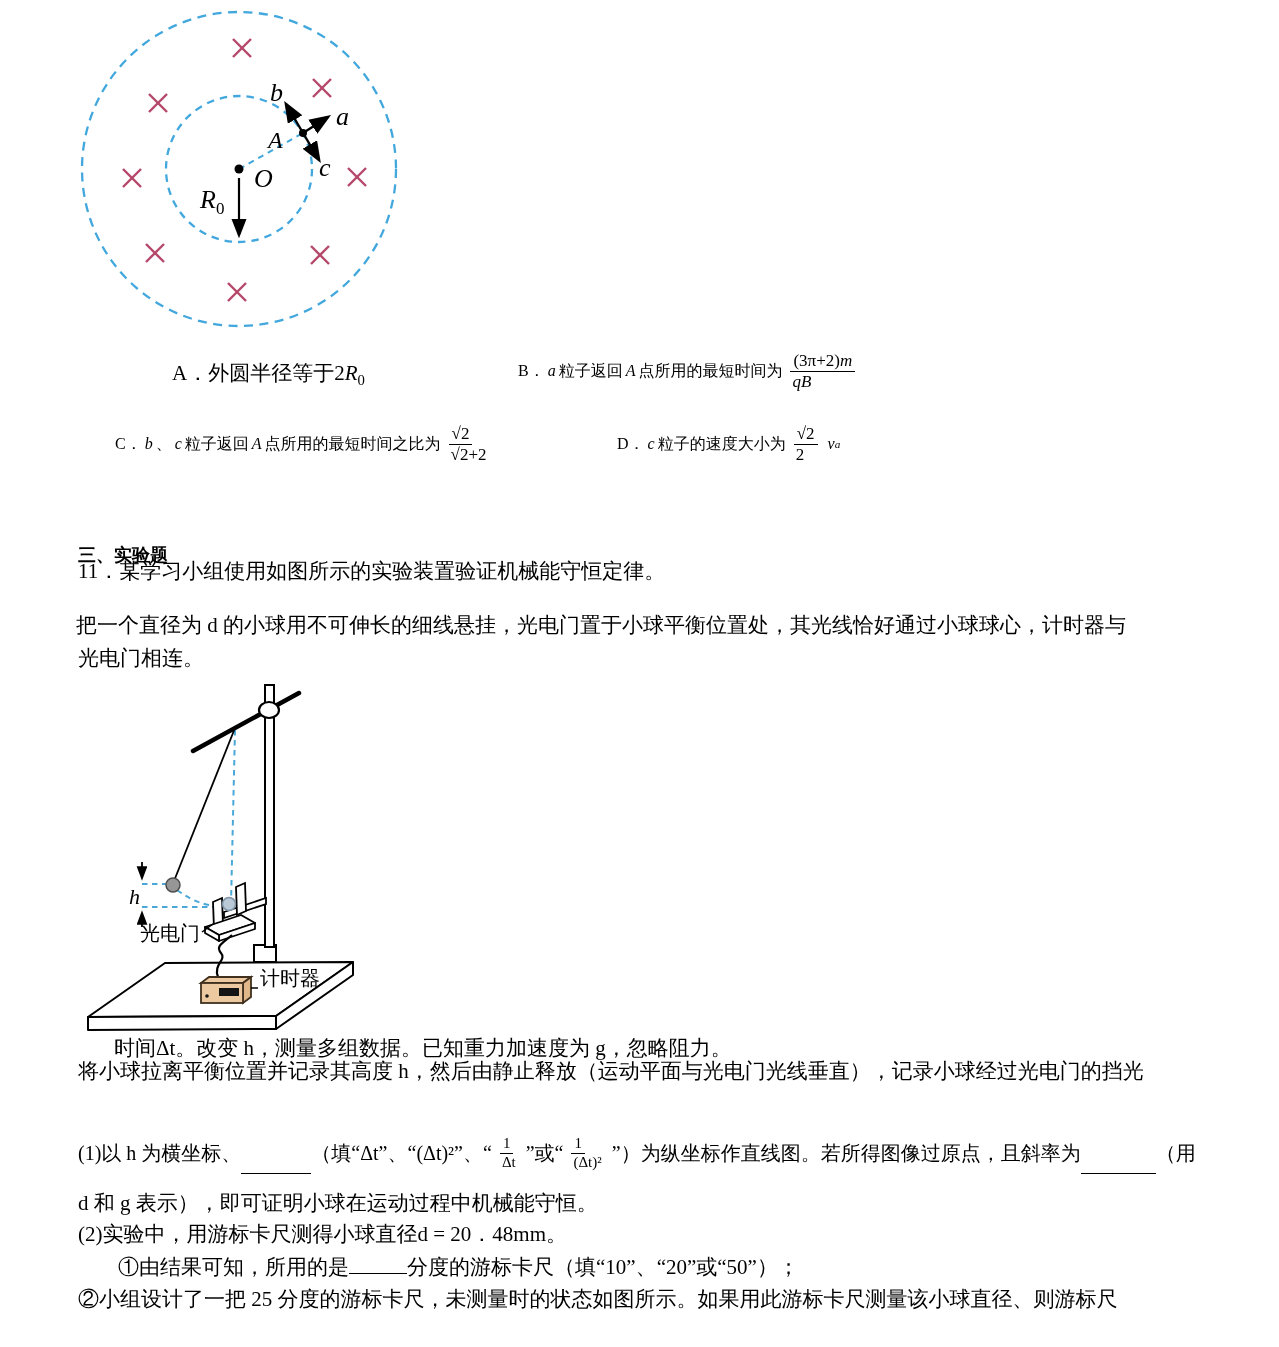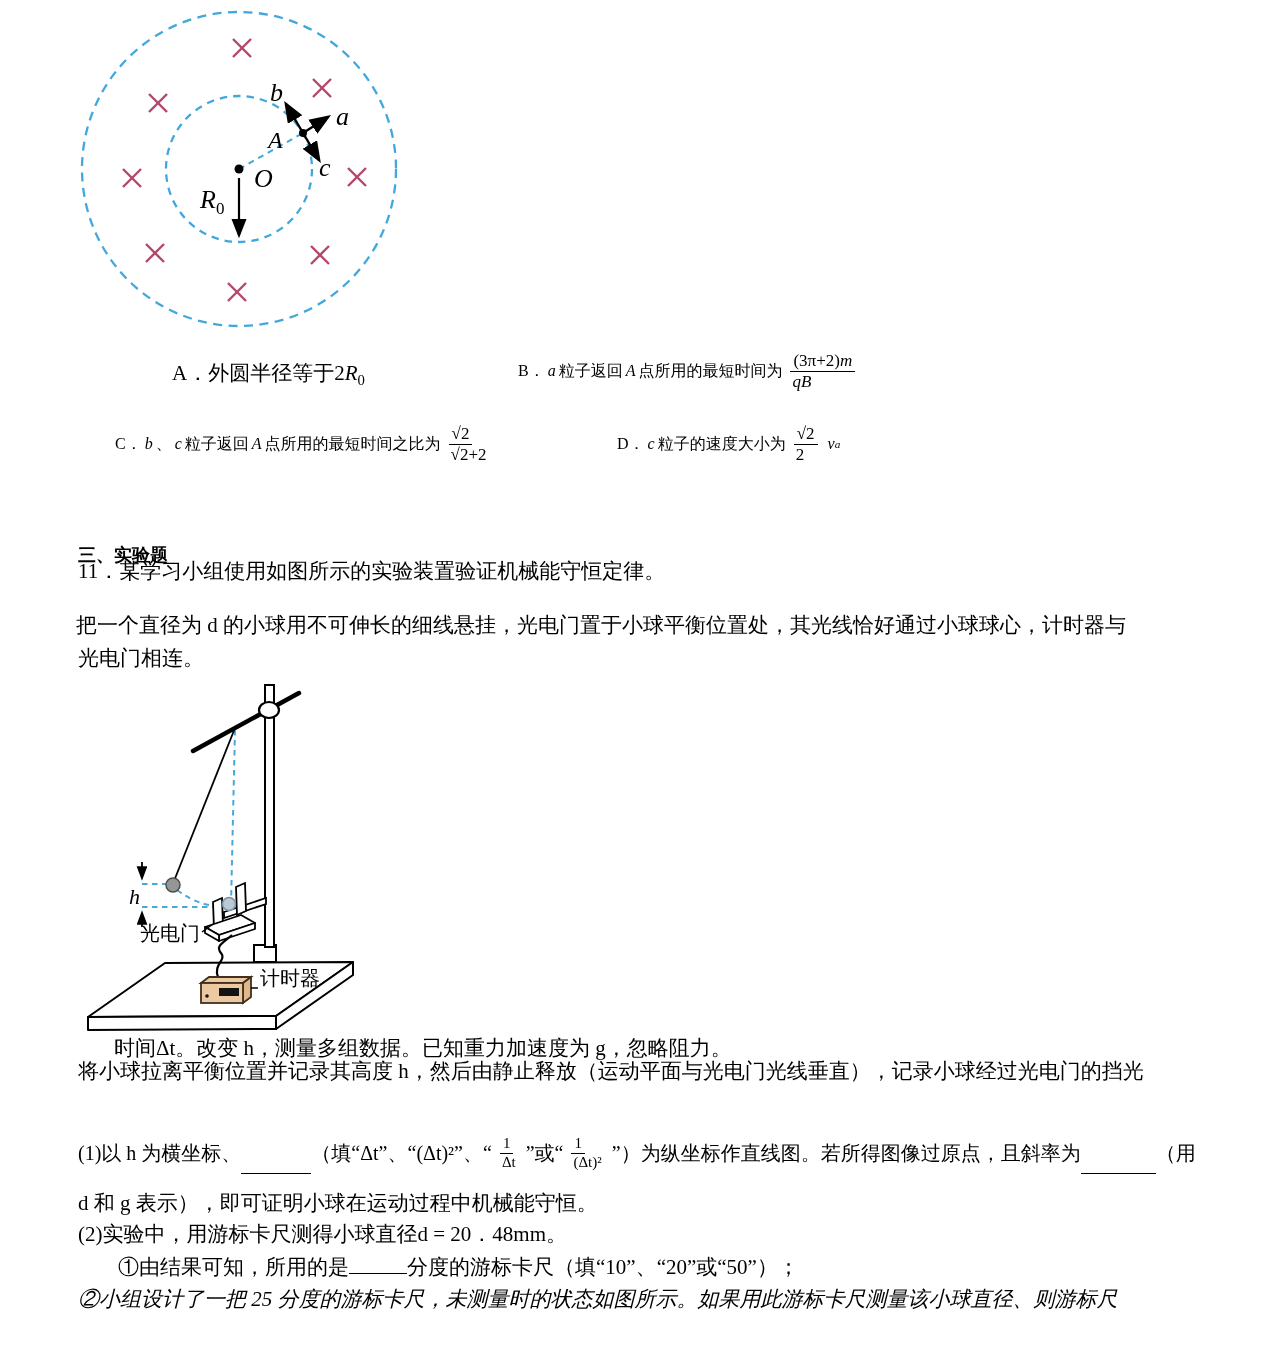--- a/index.html
+++ b/index.html
@@ -222,16 +222,16 @@
     <span>（用</span>
   </div>
   <div class="line" style="left:78px;top:1190px;">d 和 g 表示），即可证明小球在运动过程中机械能守恒。</div>
 
   <div class="line" style="left:78px;top:1221px;">(2)实验中，用游标卡尺测得小球直径d = 20．48mm。</div>
 
   <div class="line" style="left:78px;top:1252px;margin-left:40px;">
     <span>①由结果可知，所用的是</span><span class="blank" style="width:58px;"></span><span>分度的游标卡尺（填“10”、“20”或“50”）；</span>
   </div>
 
-  <div class="line" style="left:78px;top:1286px;font-style:italic;">②小组设计了一把 25 分度的游标卡尺，未测量时的状态如图所示。如果用此游标卡尺测量该小球直径、则游标尺</div>
+  <div class="line" style="left:78px;top:1286px;">②小组设计了一把 25 分度的游标卡尺，未测量时的状态如图所示。如果用此游标卡尺测量该小球直径、则游标尺</div>
 
 
 </div>
 
 </body></html>

